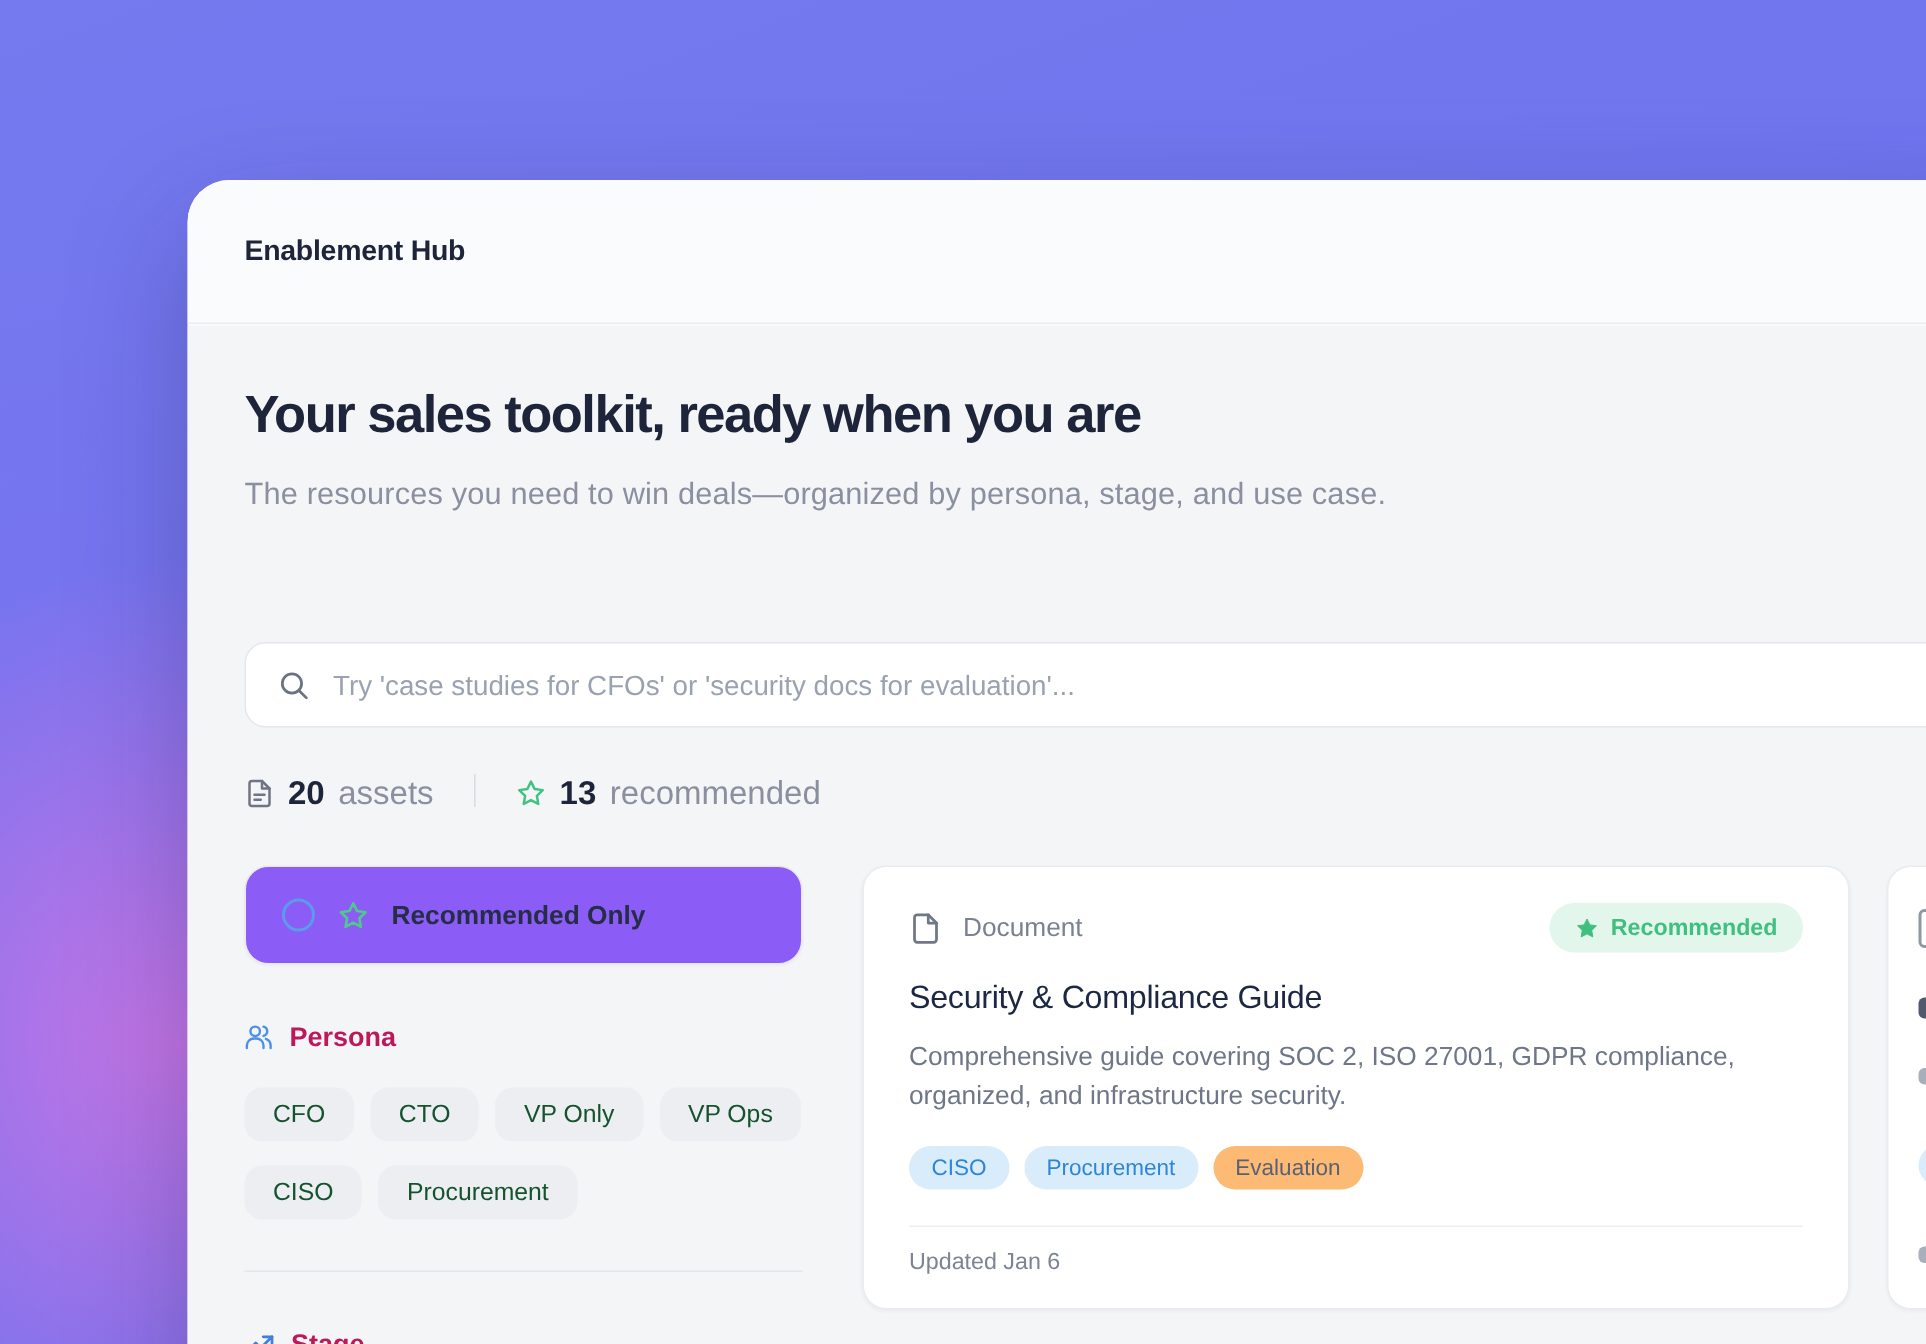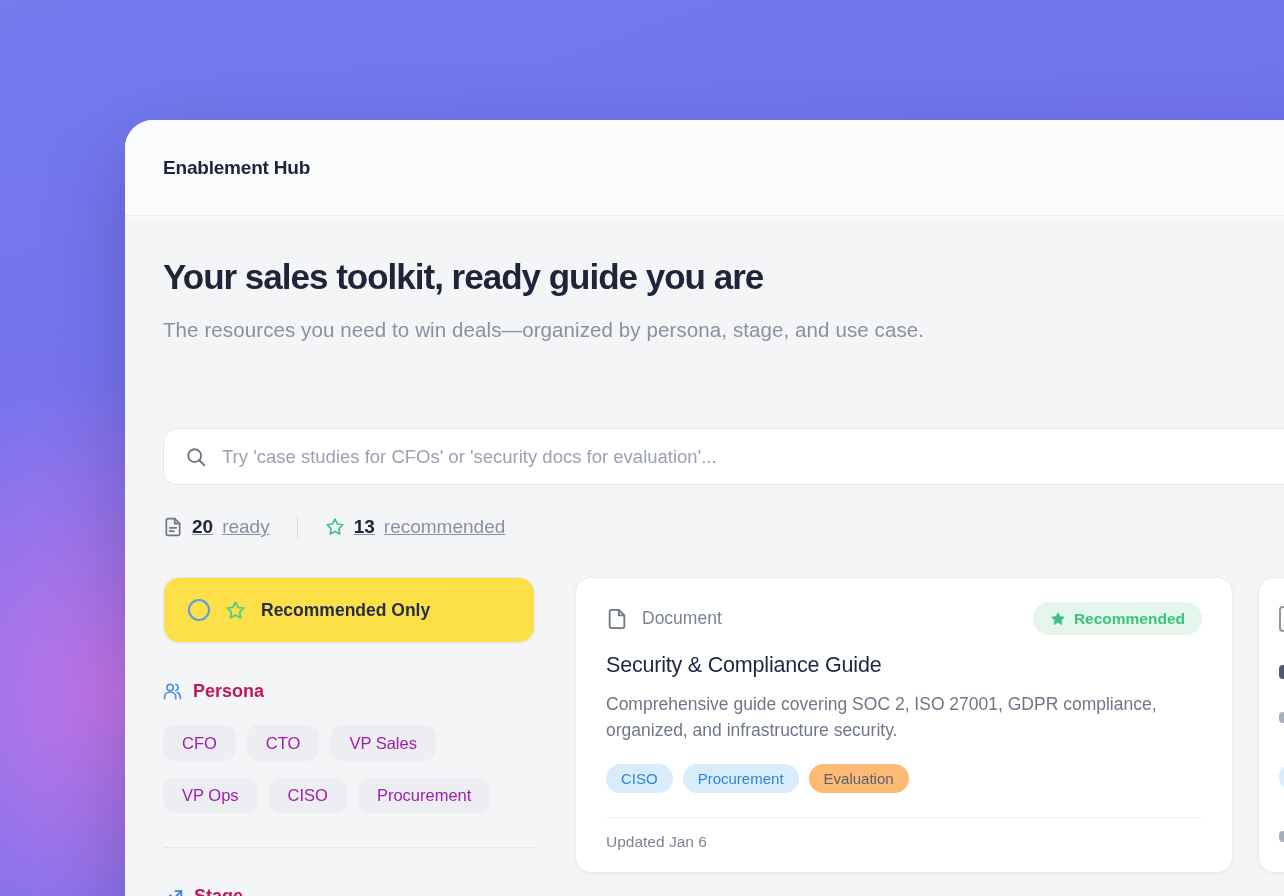--- a/index.html
+++ b/index.html
@@ -49,46 +49,46 @@
   }
   .search-bar svg { flex:0 0 auto; }
   .search-input {
     flex:1; border:none; outline:none; background:transparent;
     font-family:"Liberation Sans", sans-serif; font-size:18.5px; color:#30394e;
   }
   .search-input::placeholder { color:#9aa1b0; opacity:1; }
   
   .stats-row {
     position:absolute; left:38px; top:299px; height:26px;
-    display:flex; align-items:flex-start; font-size:19px; color:#8b90a1;text-decoration:underline;
+    display:flex; align-items:flex-start; font-size:22px; color:#8b90a1;
   }
   .stat { display:flex; align-items:center; gap:9px; }
   .stat b { color:#1e2439; font-weight:700; }
   .stat-divider { width:1px; height:22px; background:#d8dade; margin:0 27px; }
   
   .sidebar { position:absolute; left:38px; top:360px; width:372px; }
   .rec-only-card {
-    height:66px; background:#fde047; border:1px solid #e8e9ee; border-radius:16px;
+    height:66px; background:#8b5cf6; border:1px solid #e8e9ee; border-radius:16px;
     display:flex; align-items:center; gap:15px; padding:0 24px;
     box-shadow:0 1px 2px rgba(25,30,60,0.04); cursor:pointer;
   }
   .radio-circle {
     width:22px; height:22px; border:2px solid #5b9bea; border-radius:50%;
     flex:0 0 auto; background:transparent;
   }
   .rec-only-label { font-size:17.5px; font-weight:600; color:#262d47; }
   .filter-heading {
     display:flex; align-items:center; gap:11px; margin-top:38px;
     font-size:18px; font-weight:700; color:#be185d;
   }
   .chip-wrap { display:flex; flex-wrap:wrap; gap:16px 11px; margin-top:23px; }
   .chip {
     height:36px; display:inline-flex; align-items:center; padding:0 19px;
     background:#eceef2; border-radius:12px; font-size:16.5px; font-weight:500;
-    color:#a21caf; cursor:pointer;
+    color:#14532d; cursor:pointer;
   }
   .sidebar-divider { height:1px; background:#e4e6ea; margin-top:34px; }
   
   .asset-card {
     position:absolute; top:360px; background:#ffffff;
     border:1px solid #e9ebef; border-radius:16px;
     box-shadow:0 1px 3px rgba(25,30,60,0.05);
   }
   .asset-card.main { left:450px; width:658px; height:296px; padding:24px 30px; cursor:pointer; }
   .asset-card.partial { left:1133px; width:420px; height:296px; padding:24px 20px; overflow:hidden; }
@@ -123,41 +123,41 @@
 <div class="stage">
 
   <div class="app-card">
 
     <div class="app-header">
       <div class="app-title">Enablement Hub</div>
     </div>
 
     <div class="app-body">
 
-      <h1 class="hero-title">Your sales toolkit, ready guide you are</h1>
+      <h1 class="hero-title">Your sales toolkit, ready when you are</h1>
       <p class="hero-subtitle">The resources you need to win deals—organized by persona, stage, and use case.</p>
 
       <div class="search-bar">
         <svg width="22" height="22" viewBox="0 0 24 24" fill="none" stroke="#6b7280" stroke-width="2" stroke-linecap="round">
           <circle cx="10.5" cy="10.5" r="7"></circle>
             <line x1="15.8" y1="15.8" x2="21" y2="21"></line>
         </svg>
         <input class="search-input" type="text" placeholder="Try 'case studies for CFOs' or 'security docs for evaluation'..." style="">
       </div>
 
       <div class="stats-row">
         <div class="stat">
           <svg width="20" height="20" viewBox="0 0 24 24" fill="none" stroke="#6f7585" stroke-width="2" stroke-linecap="round" stroke-linejoin="round">
             <path d="M14 2H6a2 2 0 0 0-2 2v16a2 2 0 0 0 2 2h12a2 2 0 0 0 2-2V8z"></path>
               <polyline points="14 2 14 8 20 8"></polyline>
               <line x1="8" y1="13" x2="16" y2="13"></line>
               <line x1="8" y1="17" x2="13" y2="17"></line>
           </svg>
           <b>20</b>
-          <span>ready</span>
+          <span>assets</span>
         </div>
         <div class="stat-divider"></div>
         <div class="stat">
           <svg width="20" height="20" viewBox="0 0 24 24" fill="none" stroke="#41c283" stroke-width="2" stroke-linejoin="round">
             <path d="M12 2.5l2.9 5.9 6.5 .9-4.7 4.6 1.1 6.5L12 17.3l-5.8 3.1 1.1-6.5L2.6 9.3l6.5-.9z"></path>
           </svg>
           <b>13</b>
           <span>recommended</span>
         </div>
       </div>
@@ -178,21 +178,21 @@
               <path d="M2 21v-2a6 6 0 0 1 6-6h2a6 6 0 0 1 6 6v2"></path>
               <path d="M16 3.1a4 4 0 0 1 0 7.8"></path>
               <path d="M22 21v-2a6 6 0 0 0-4-5.7"></path>
           </svg>
           <span>Persona</span>
         </div>
 
         <div class="chip-wrap">
           <span class="chip">CFO</span>
           <span class="chip">CTO</span>
-          <span class="chip">VP Sales</span>
+          <span class="chip">VP Only</span>
           <span class="chip">VP Ops</span>
           <span class="chip">CISO</span>
           <span class="chip">Procurement</span>
         </div>
 
         <div class="sidebar-divider"></div>
 
         <div class="filter-heading">
           <svg width="20" height="20" viewBox="0 0 24 24" fill="none" stroke="#3f7fe0" stroke-width="2.2" stroke-linecap="round" stroke-linejoin="round">
             <polyline points="2 17 9 10 13 14 22 5"></polyline>

